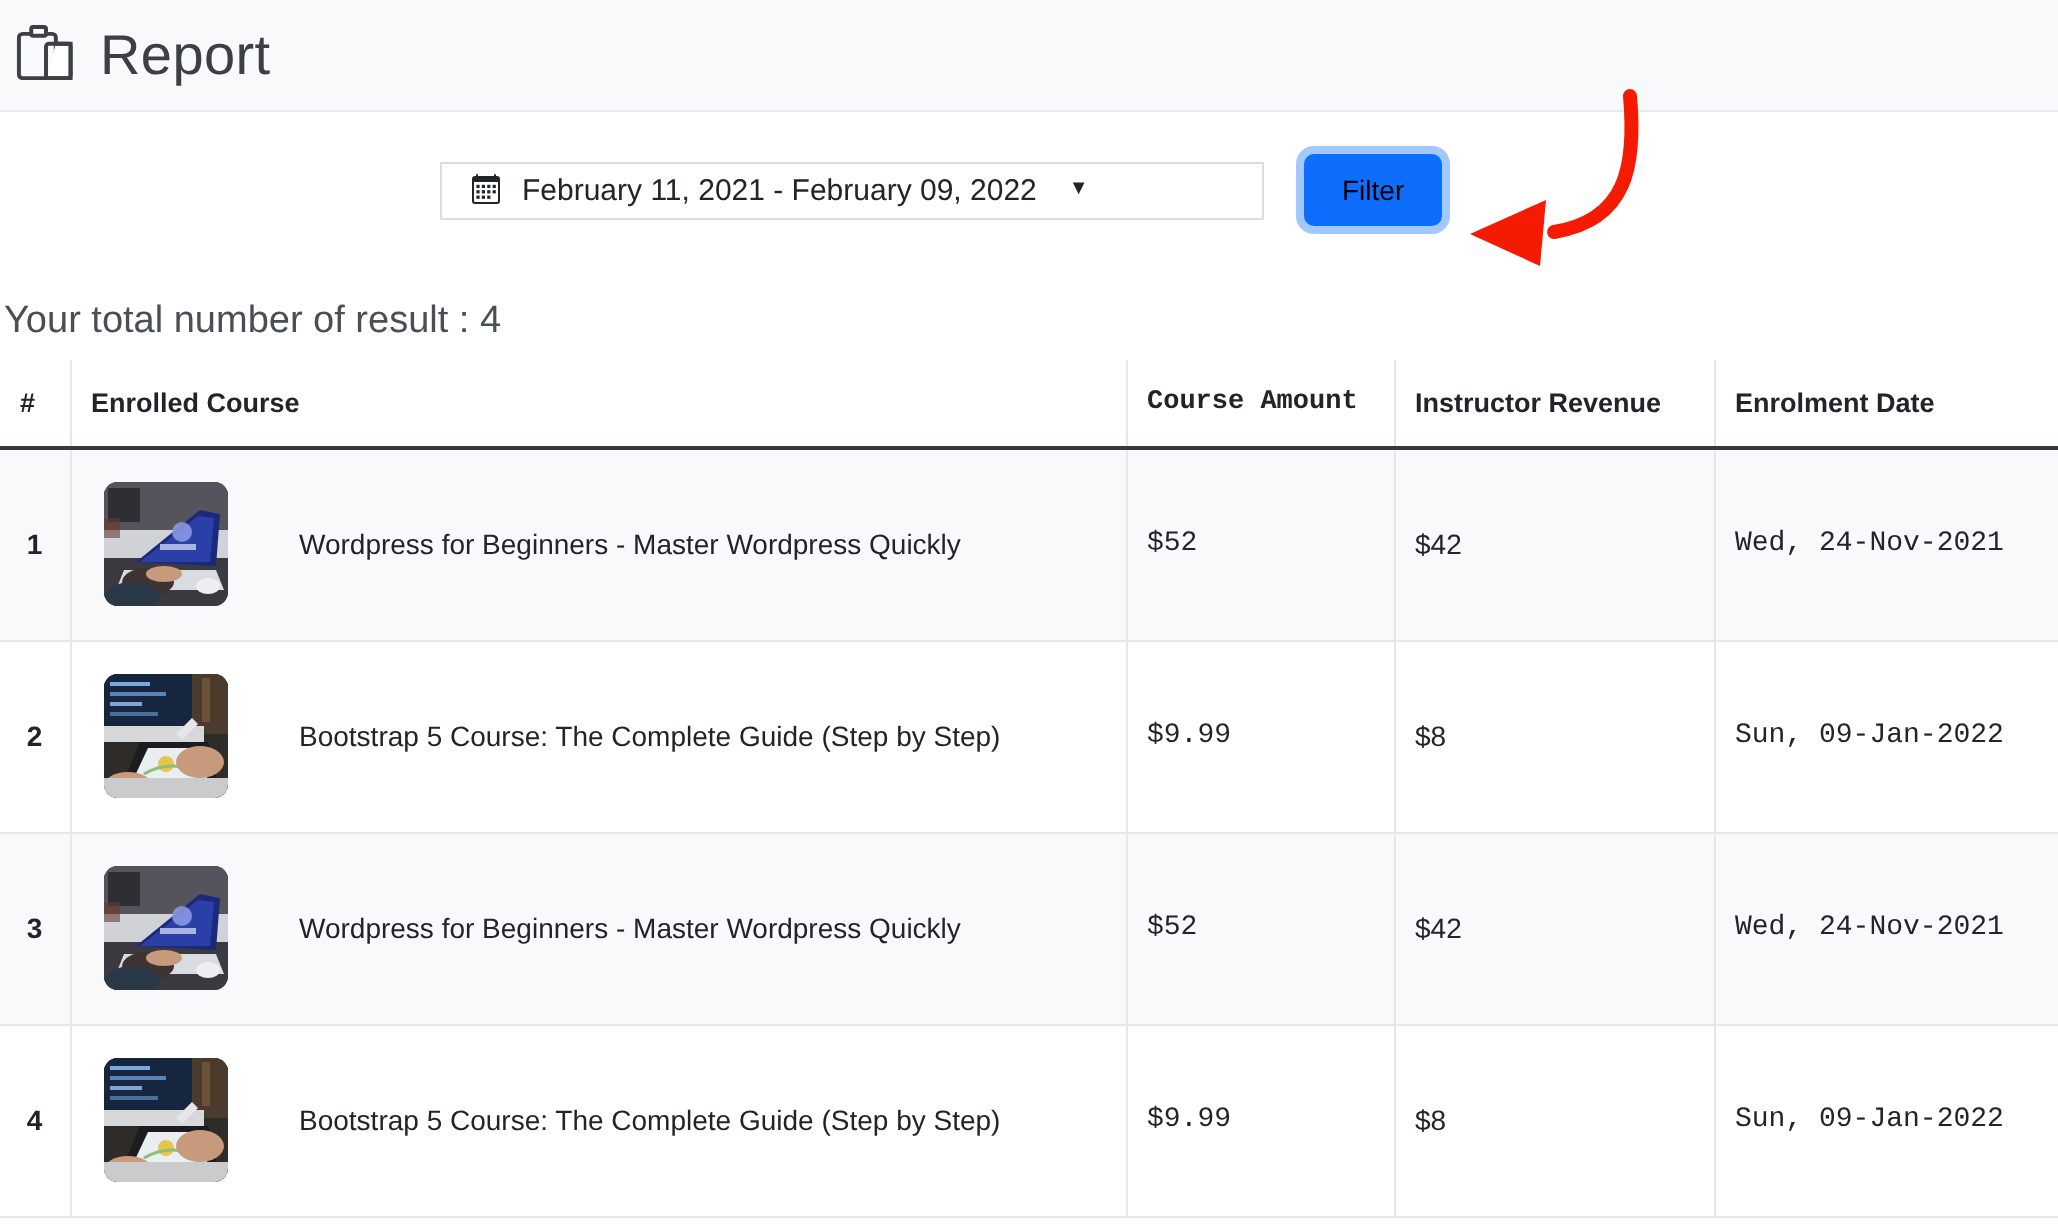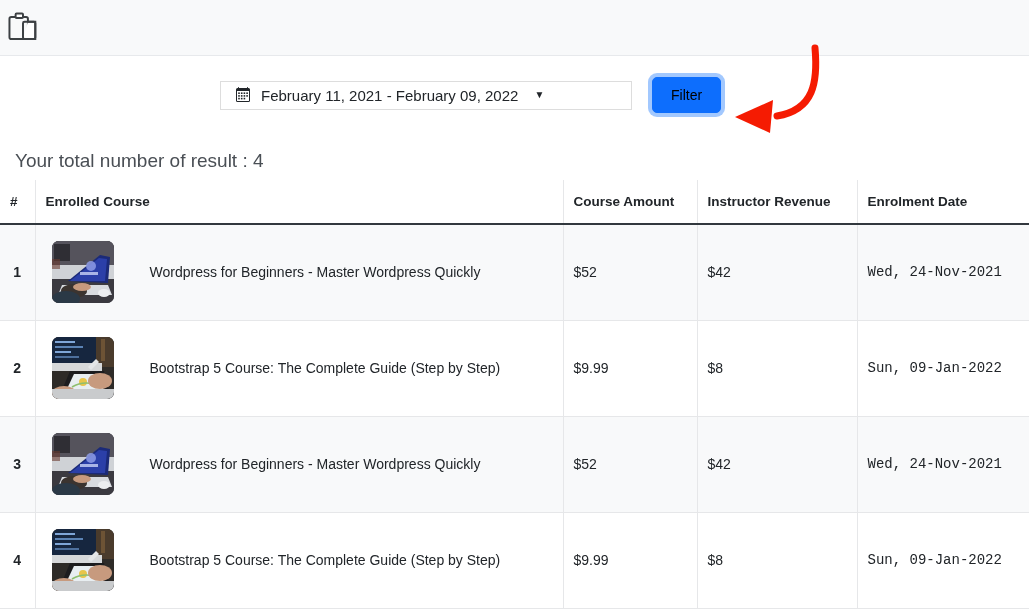--- a/index.html
+++ b/index.html
@@ -79,21 +79,21 @@
     top: -22px;
     width: 130px;
     height: 130px;
     pointer-events: none;
   }
 
   
   .result-count {
     font-size: 19px;
     color: #4a4f55;
-    padding: 8px 0 0 15px;
+    padding: 8px 0 0 2px;
     height: 46px;
     display: flex;
     align-items: center;
     text-align: center;
   }
 
   
   .report-table {
     width: 100%;
     border-collapse: collapse;
@@ -119,21 +119,21 @@
     border-right: 1px solid #e6e7e9;
     vertical-align: middle;
     height: 96px;
   }
   .report-table tbody td:last-child { border-right: none; }
   .report-table tbody tr:nth-child(odd) td { background: #f8f9fa; }
   .report-table tbody tr:nth-child(even) td { background: #ffffff; }
 
   .col-idx   { width: 35px;  text-align: center; font-weight: bold; font-size: 13px; }
   .col-course{ width: 528px; }
-  .col-amount{ width: 134px; }
+  .col-amount{ width: 134px; font-family: Liberation Mono, monospace; }
   .col-rev   { width: 160px; }
   .col-date  { width: 196px; }
 
   .course-cell { display: flex; align-items: center; gap: 16px; padding-left: 6px; }
   .thumb {
     width: 62px; height: 62px;
     border-radius: 7px;
     flex: none;
     overflow: hidden;
     position: relative;
@@ -148,20 +148,21 @@
 
 <div class="page-header">
   <span>
     <svg class="clipboard-icon" viewBox="0 0 24 26" fill="none" stroke="#3c4043" stroke-width="1.6">
       <rect x="1" y="4" width="15" height="18" rx="1.5"></rect>
       <rect x="6" y="1.2" width="6" height="3.6" rx="0.8" fill="#fff"></rect>
       <path d="M16 8 h6 v14 h-10" fill="#fff"></path>
       <rect x="12" y="8" width="10" height="14" rx="1.2"></rect>
     </svg>
   </span>
+  <span class="page-title">Report</span>
 </div>
 
 <div class="filter-bar">
 
   <div class="daterange-box">
     <span>
       <svg class="cal-icon" viewBox="0 0 16 16" fill="#212529">
         <path d="M3.5 0a.5.5 0 0 1 .5.5V1h8V.5a.5.5 0 0 1 1 0V1h.5A1.5 1.5 0 0 1 15 2.5v11A1.5 1.5 0 0 1 13.5 15h-11A1.5 1.5 0 0 1 1 13.5v-11A1.5 1.5 0 0 1 2.5 1H3V.5a.5.5 0 0 1 .5-.5zM2 4v9.5a.5.5 0 0 0 .5.5h11a.5.5 0 0 0 .5-.5V4H2z"></path>
         <rect x="3.2" y="5.4" width="1.6" height="1.6"></rect>
         <rect x="5.9" y="5.4" width="1.6" height="1.6"></rect>

